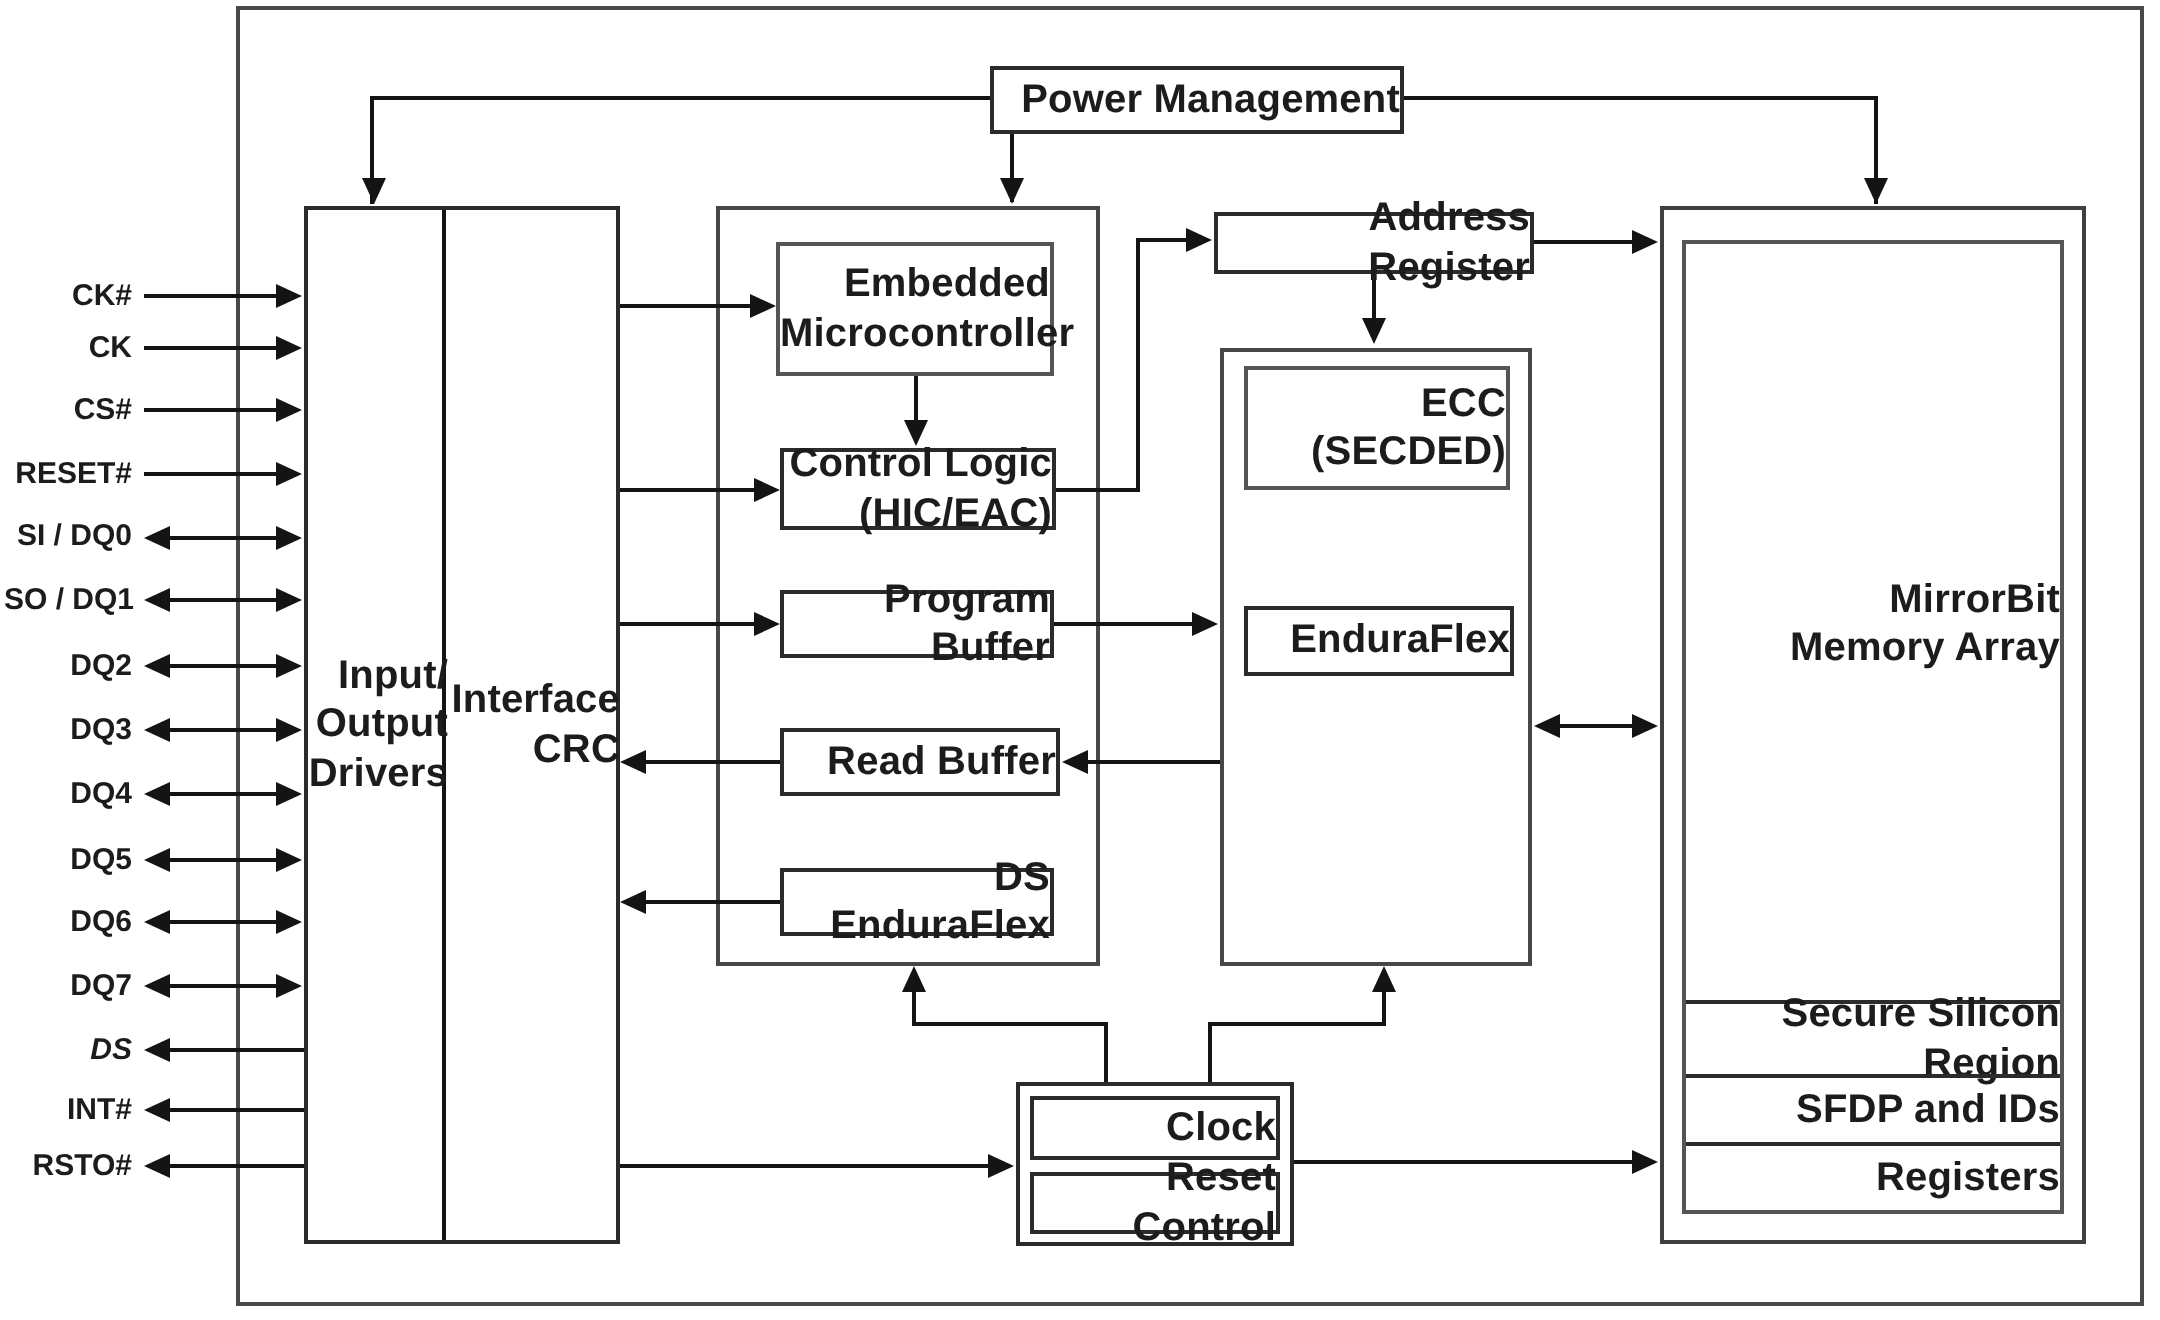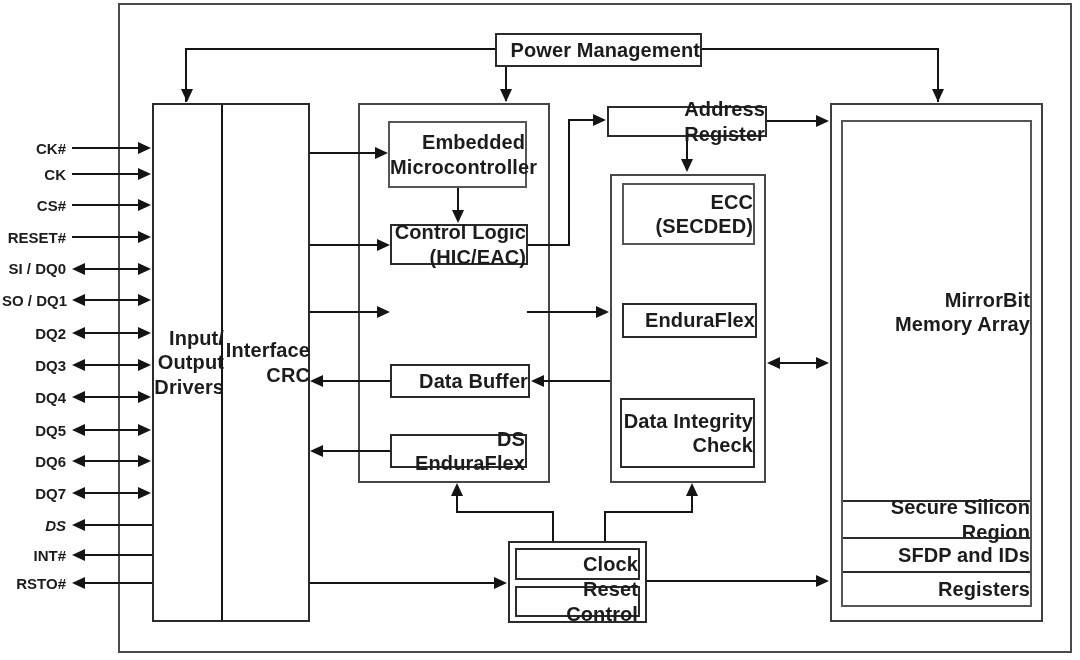--- a/index.html
+++ b/index.html
@@ -168,23 +168,26 @@
   <div class="box" style="left:390px;top:224px;width:138px;height:41px;">
     <span class="box-label">Control Logic
 (HIC/EAC)</span>
   </div>
 
   <div class="box gray" style="left:388px;top:121px;width:139px;height:67px;">
     <span class="box-label">Embedded
 Microcontroller</span>
   </div>
 
+  <div class="box" style="left:390px;top:295px;width:137px;height:34px;">
+    <span class="box-label">Program Buffer</span>
+  </div>
 
   <div class="box" style="left:390px;top:364px;width:140px;height:34px;">
-    <span class="box-label">Data Buffer</span>
+    <span class="box-label">Read Buffer</span>
   </div>
 
   <div class="box" style="left:390px;top:434px;width:137px;height:34px;">
     <span class="box-label">DS EnduraFlex</span>
   </div>
 
   <div class="box" style="left:607px;top:106px;width:160px;height:31px;">
     <span class="box-label">Address Register</span>
   </div>
 
@@ -192,24 +195,20 @@
 
   <div class="box gray" style="left:622px;top:183px;width:133px;height:62px;">
     <span class="box-label">ECC
 (SECDED)</span>
   </div>
 
   <div class="box" style="left:622px;top:303px;width:135px;height:35px;">
     <span class="box-label">EnduraFlex</span>
   </div>
 
-  <div class="box" style="left:620px;top:398px;width:135px;height:70px;">
-    <span class="box-label">Data Integrity
-Check</span>
-  </div>
 
   <div class="group" style="left:830px;top:103px;width:213px;height:519px;border-color:#3f3f3f;"></div>
 
   <div class="box gray" style="left:841px;top:120px;width:191px;height:487px;display:block;">
     <div style="position:absolute;left:0;top:0;width:100%;height:380px;display:flex;align-items:center;justify-content:center;">
       <span class="box-label">MirrorBit
 Memory Array</span>
     </div>
     <div class="row" style="top:378px;height:37px;">
       <span class="box-label">Secure Silicon Region</span>

